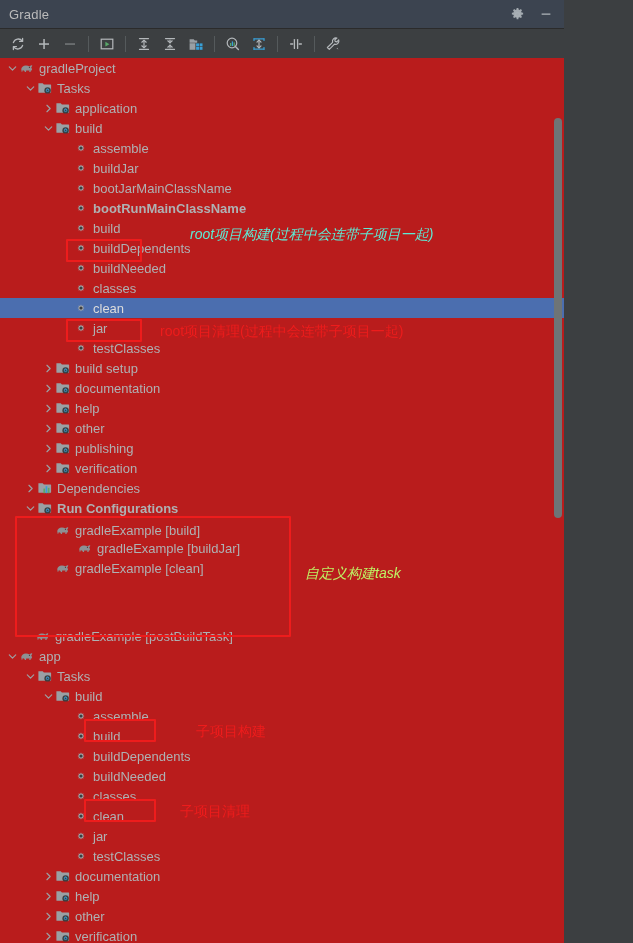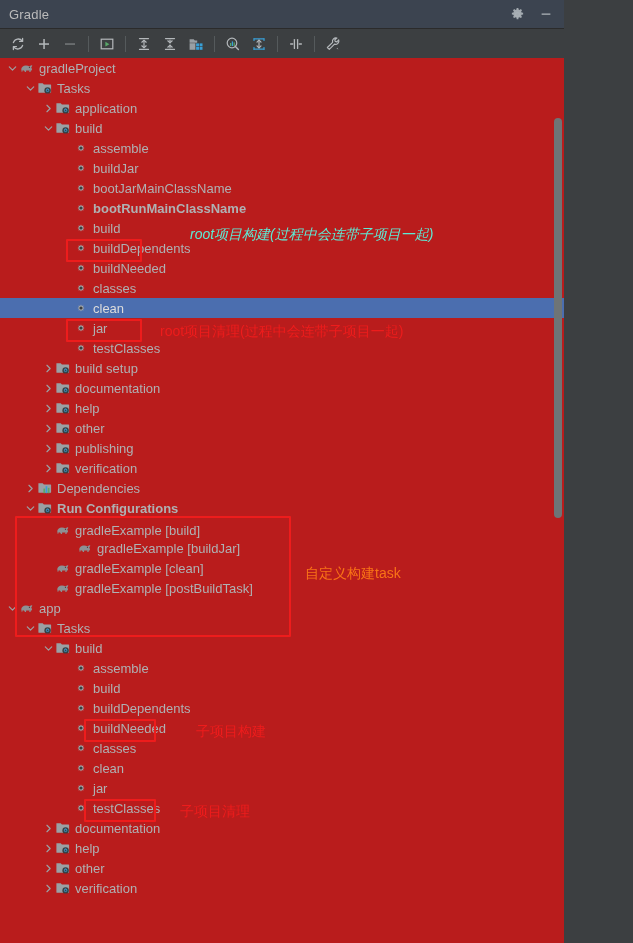--- a/index.html
+++ b/index.html
@@ -547,21 +547,21 @@
       <div class="row" style="padding-left: 42px;">
         <span class="twisty empty"></span>
         <span class="icon">
           <svg width="16" height="16" viewBox="0 0 16 16">
             <path d="M2.2 9.6c0-2.3 2-4.1 4.7-4.1 1.5 0 2.6.3 3.6.9.5-.5 1.2-1 2-1.2.5-.1.9.3.7.8-.2.5-.6 1-1 1.4.5.7.8 1.5.8 2.3 0 .4-.3.7-.6.7h-.6l-.3 1.5h-1.2l.2-1.3H7.2l-.2 1.3H5.8L5.6 11c-.7-.2-1.3-.5-1.8-1l-.3 1.6H2.3l.3-1.6a1.4 1.4 0 01-.4-.4z" fill="#8d9194"></path>
             <circle cx="10.4" cy="7.4" r=".55" fill="#3c3f41"></circle>
           </svg>
         </span>
         <span class="label">gradleExample [clean]</span>
       </div>
-      <div class="row" style="padding-left: 42px;">
+      <div class="row" style="padding-left: 22px; margin-top: 48px;">
         <span class="twisty empty"></span>
         <span class="icon">
           <svg width="16" height="16" viewBox="0 0 16 16">
             <path d="M2.2 9.6c0-2.3 2-4.1 4.7-4.1 1.5 0 2.6.3 3.6.9.5-.5 1.2-1 2-1.2.5-.1.9.3.7.8-.2.5-.6 1-1 1.4.5.7.8 1.5.8 2.3 0 .4-.3.7-.6.7h-.6l-.3 1.5h-1.2l.2-1.3H7.2l-.2 1.3H5.8L5.6 11c-.7-.2-1.3-.5-1.8-1l-.3 1.6H2.3l.3-1.6a1.4 1.4 0 01-.4-.4z" fill="#8d9194"></path>
             <circle cx="10.4" cy="7.4" r=".55" fill="#3c3f41"></circle>
           </svg>
         </span>
         <span class="label">gradleExample [postBuildTask]</span>
       </div>
       <div class="row" style="padding-left: 6px;">
@@ -757,21 +757,21 @@
     </div>
 
   <div id="annotation-layer">
       <div class="annbox" style="left: 66px; top: 239px; width: 76px; height: 23px; border-color: rgb(238, 28, 28);"></div>
       <div class="annbox" style="left: 66px; top: 319px; width: 76px; height: 23px; border-color: rgb(238, 28, 28);"></div>
       <div class="annbox" style="left: 15px; top: 516px; width: 276px; height: 121px; border-color: rgb(238, 28, 28);"></div>
       <div class="annbox" style="left: 84px; top: 719px; width: 72px; height: 23px; border-color: rgb(238, 28, 28);"></div>
       <div class="annbox" style="left: 84px; top: 799px; width: 72px; height: 23px; border-color: rgb(238, 28, 28);"></div>
       <div class="anntext" style="left: 190px; top: 226px; color: #5eead4; font-style: italic;">root项目构建(过程中会连带子项目一起)</div>
       <div class="anntext" style="left: 160px; top: 323px; color: rgb(238, 28, 28);">root项目清理(过程中会连带子项目一起)</div>
-      <div class="anntext" style="left: 305px; top: 565px; color: #f97316;">自定义构建task</div>
+      <div class="anntext" style="left: 305px; top: 565px; color: #bef264; font-style: italic;">自定义构建task</div>
       <div class="anntext" style="left: 196px; top: 723px; color: rgb(238, 28, 28);">子项目构建</div>
       <div class="anntext" style="left: 180px; top: 803px; color: rgb(238, 28, 28);">子项目清理</div>
     </div>
 
   <div class="vscroll">
     <div class="vthumb" id="vthumb" style="top: 60px; height: 400px;"></div>
   </div>
 
 </div>
 

